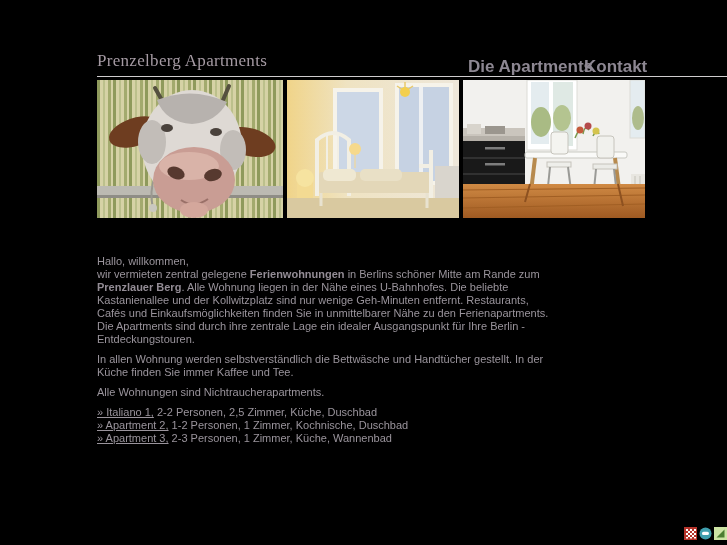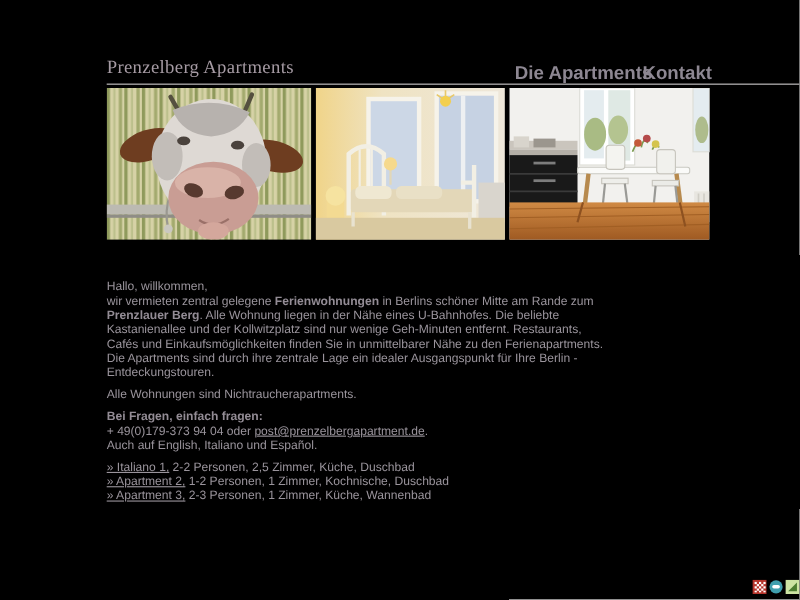--- a/index.html
+++ b/index.html
@@ -161,22 +161,22 @@
         <line x1="0" y1="128" x2="182" y2="124"></line>
       </g>
       <line x1="67" y1="104" x2="62" y2="122" stroke="#8d5120" stroke-width="2"></line>
       <line x1="155" y1="104" x2="160" y2="126" stroke="#8d5120" stroke-width="2"></line>
     </svg>
 
   </div>
 
   <div class="body-text">
       <p><span>Hallo, willkommen,<br>wir vermieten zentral gelegene </span><strong>Ferienwohnungen</strong><span> in Berlins schöner Mitte am Rande zum </span><strong>Prenzlauer Berg</strong><span>. Alle Wohnung liegen in der Nähe eines U-Bahnhofes. Die beliebte Kastanienallee und der Kollwitzplatz sind nur wenige Geh-Minuten entfernt. Restaurants, Cafés und Einkaufsmöglichkeiten finden Sie in unmittelbarer Nähe zu den Ferienapartments. Die Apartments sind durch ihre zentrale Lage ein idealer Ausgangspunkt für Ihre Berlin - Entdeckungstouren.</span></p>
+      <p><span>In allen Wohnung werden selbstverständlich die Bettwäsche und Handtücher gestellt. In der Küche finden Sie immer Kaffee und Tee.</span></p>
       <p><span>Alle Wohnungen sind Nichtraucherapartments.</span></p>
-      <p><strong>Bei Fragen, einfach fragen:</strong><span><br>+ 49(0)179-373 94 04  oder  </span><a class="text-link" href="#">post@prenzelbergapartment.de</a><span>.<br>Auch auf English, Italiano und Español.</span></p>
       <p><a class="text-link" href="#">» Italiano 1,</a><span> 2-2 Personen, 2,5 Zimmer, Küche, Duschbad</span><span><br></span><a class="text-link" href="#">» Apartment 2,</a><span> 1-2 Personen, 1 Zimmer, Kochnische, Duschbad</span><span><br></span><a class="text-link" href="#">» Apartment 3,</a><span> 2-3 Personen, 1 Zimmer, Küche, Wannenbad</span></p>
     </div>
 
   <div class="footer-badges">
     <svg width="13" height="13" viewBox="0 0 13 13">
       <rect width="13" height="13" fill="#b5342b"></rect>
       <g fill="#ffffff">
         <rect x="2" y="2" width="2" height="2"></rect>
           <rect x="6" y="2" width="2" height="2"></rect>
           <rect x="10" y="2" width="2" height="2"></rect>

